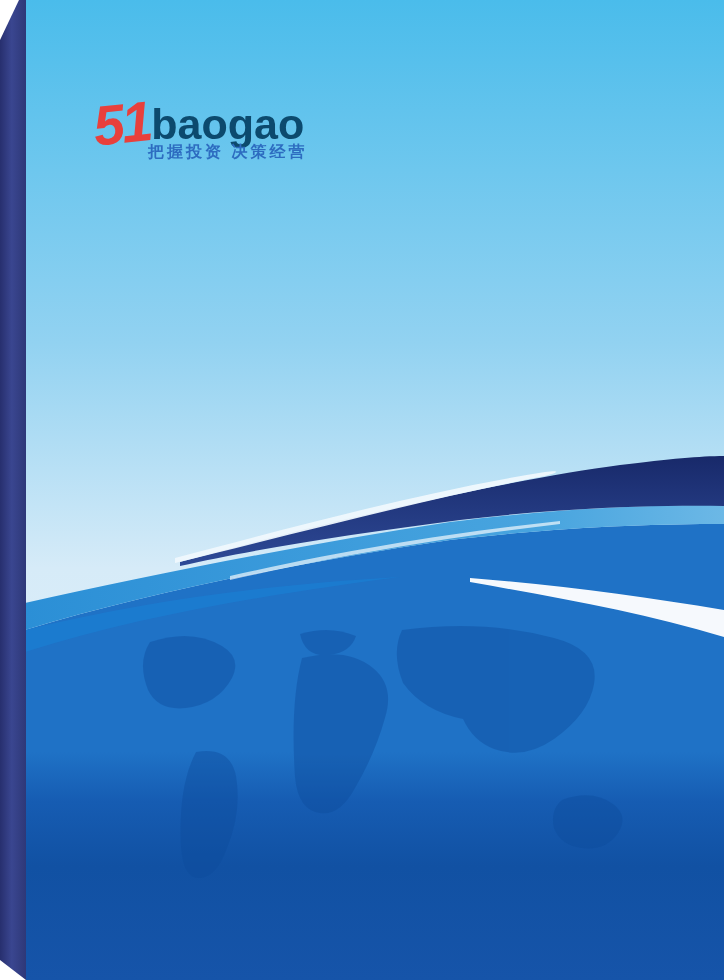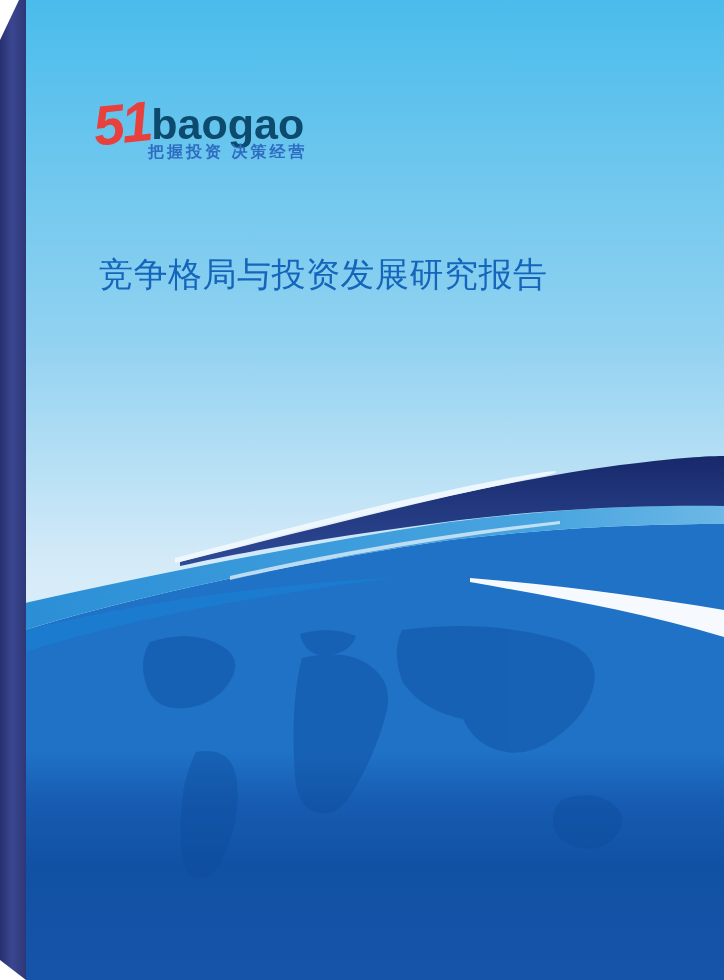--- a/index.html
+++ b/index.html
@@ -121,16 +121,15 @@
     <polygon points="0,0 19,0 0,40" fill="#FFFFFF"></polygon>
     <polygon points="0,960 26,980 0,980" fill="#FFFFFF"></polygon>
   </svg>
 
   <div class="logo-block">
     <span class="logo-prefix">51</span><span class="logo-name">baogao</span>
   </div>
   <div class="logo-tagline">把握投资 决策经营</div>
 
   <div class="report-title">
-    <span class="t-line">竞争格局与投资发展研究报告</span>
   </div>
 
 </div>
 
 </body></html>

